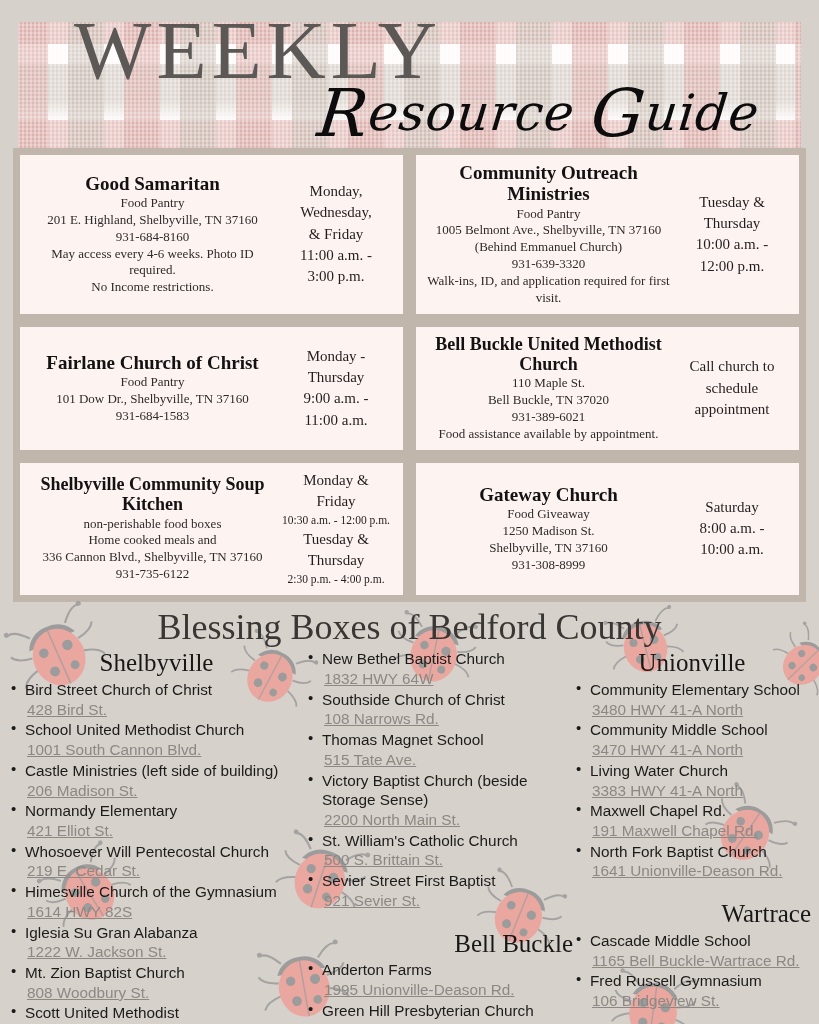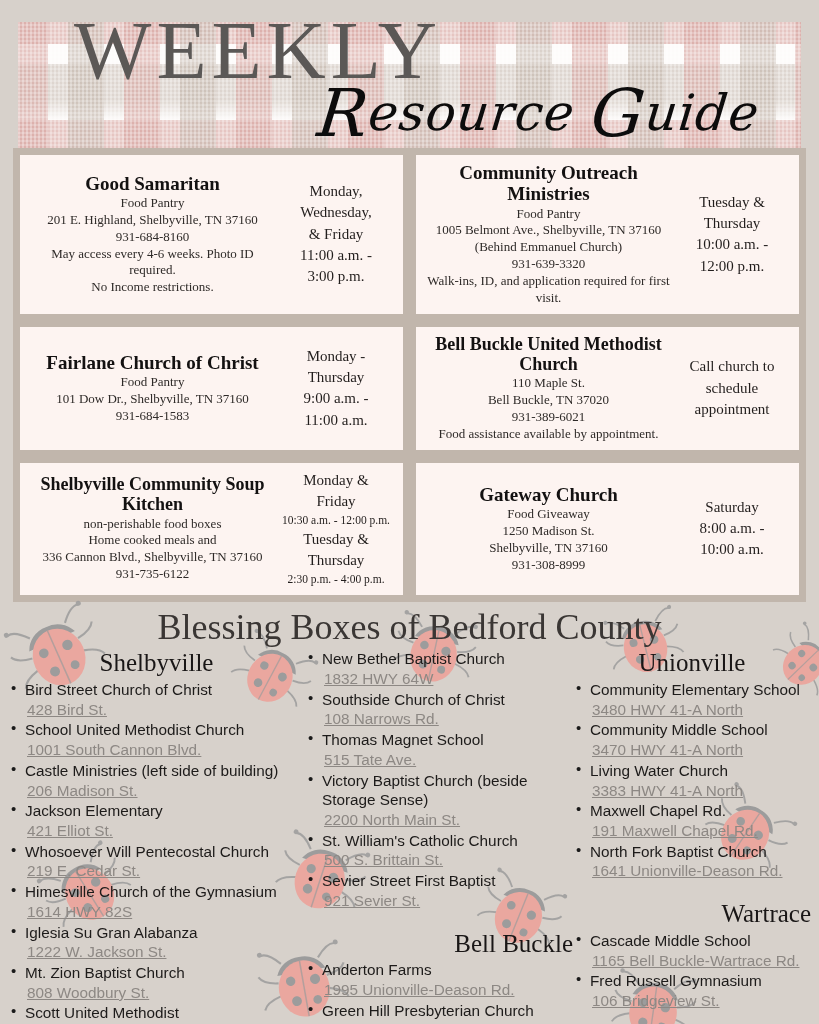--- a/index.html
+++ b/index.html
@@ -543,21 +543,21 @@
           </li>
           <li>
             <div class="pname">School United Methodist Church</div>
             <div class="paddr">1001 South Cannon Blvd.</div>
           </li>
           <li>
             <div class="pname">Castle Ministries (left side of building)</div>
             <div class="paddr">206 Madison St.</div>
           </li>
           <li>
-            <div class="pname">Jackson Elementary</div>
+            <div class="pname">Normandy Elementary</div>
             <div class="paddr">421 Elliot St.</div>
           </li>
           <li>
             <div class="pname">Whosoever Will Pentecostal Church</div>
             <div class="paddr">219 E. Cedar St.</div>
           </li>
           <li>
             <div class="pname">Himesville Church of the Gymnasium</div>
             <div class="paddr">1614 HWY 82S</div>
           </li>

